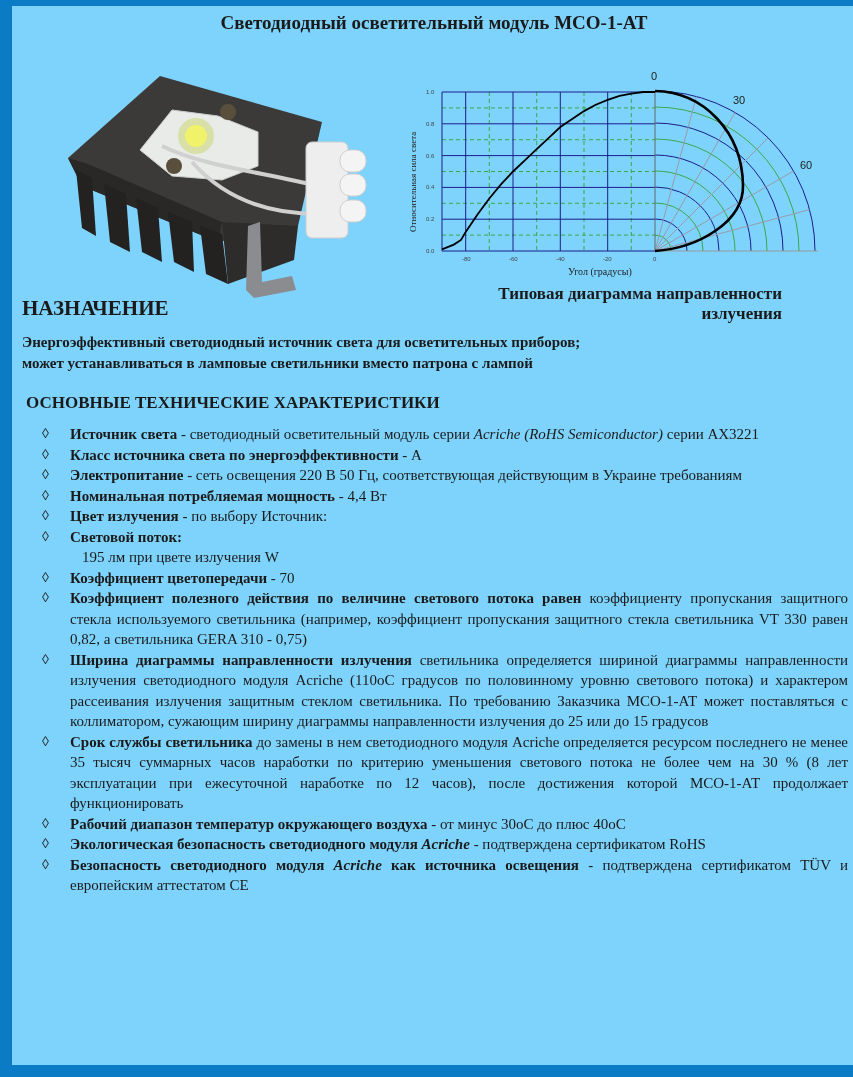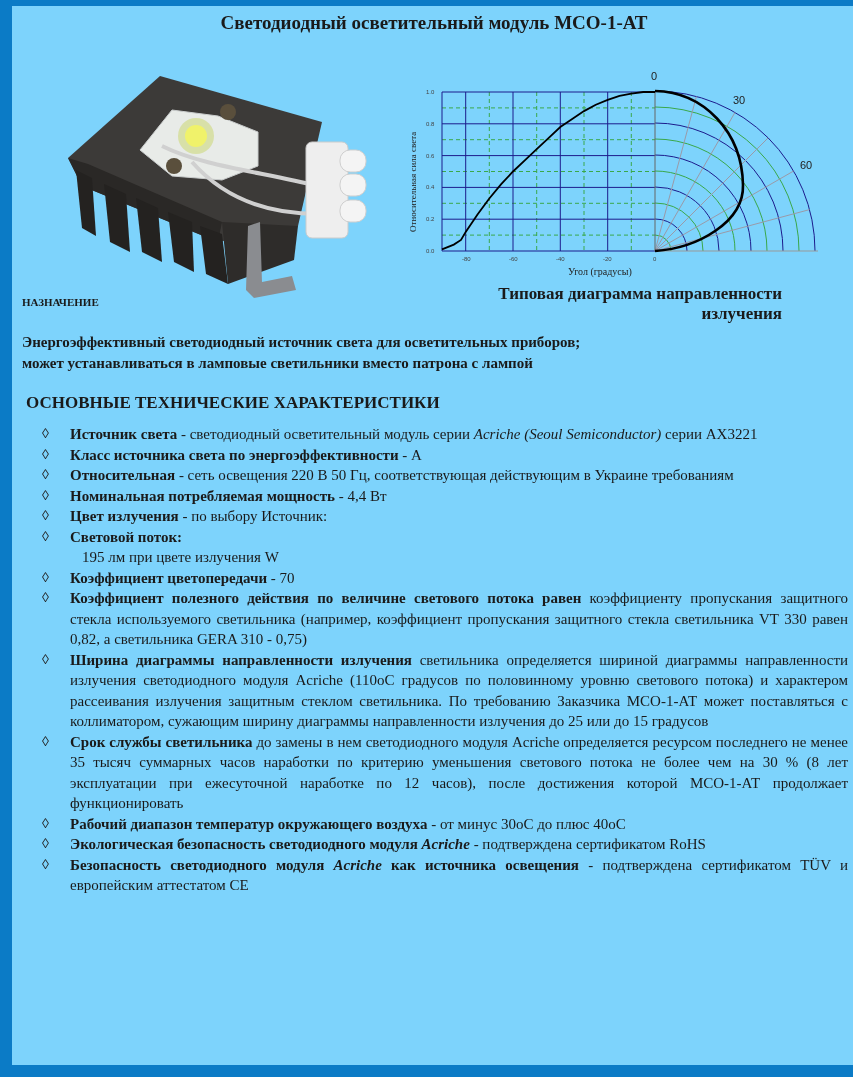--- a/index.html
+++ b/index.html
@@ -18,21 +18,21 @@
     position: absolute; left: 0; top: 6px; width: 844px;
     text-align: center; font-weight: bold; font-size: 19px; letter-spacing: 0px;
   }
   .photo { position: absolute; left: 10px; top: 40px; width: 370px; height: 256px; }
   .chart { position: absolute; left: 376px; top: 56px; width: 450px; height: 240px; }
   .chart-caption {
     position: absolute; left: 440px; top: 278px; width: 330px; text-align: right;
     font-weight: bold; font-size: 17px;
   }
   .h-purpose {
-    position: absolute; left: 10px; top: 290px; font-weight: bold; font-size: 11px;
+    position: absolute; left: 10px; top: 290px; font-weight: bold; font-size: 21px;
   }
   .purpose-text {
     position: absolute; left: 10px; top: 326px; width: 820px;
     font-weight: bold; font-size: 15px; line-height: 21px;
   }
   .h-specs {
     position: absolute; left: 14px; top: 387px; font-weight: bold; font-size: 17px;
   }
   .specs {
     position: absolute; left: 30px; top: 418px; width: 806px;
@@ -166,23 +166,23 @@
 
   <div class="h-purpose">НАЗНАЧЕНИЕ</div>
   <div class="purpose-text">
     <div>Энергоэффективный светодиодный источник света для осветительных приборов;</div>
     <div>может устанавливаться в ламповые светильники вместо патрона с лампой</div>
   </div>
 
   <div class="h-specs">ОСНОВНЫЕ ТЕХНИЧЕСКИЕ ХАРАКТЕРИСТИКИ</div>
 
   <ul class="specs">
-    <li><span class="bullet">◊</span><b>Источник света</b><span> - светодиодный осветительный модуль серии </span><i>Acriche (Seoul Semiconductor)</i><span> серии АХ3221</span></li>
+    <li><span class="bullet">◊</span><b>Источник света</b><span> - светодиодный осветительный модуль серии </span><i>Acriche (RoHS Semiconductor)</i><span> серии АХ3221</span></li>
     <li><span class="bullet">◊</span><b>Класс источника света по энергоэффективности</b><span> - А</span></li>
-    <li><span class="bullet">◊</span><b>Относительная</b><span> - сеть освещения 220 В 50 Гц, соответствующая действующим в Украине требованиям</span></li>
+    <li><span class="bullet">◊</span><b>Электропитание</b><span> - сеть освещения 220 В 50 Гц, соответствующая действующим в Украине требованиям</span></li>
     <li><span class="bullet">◊</span><b>Номинальная потребляемая мощность</b><span> - 4,4 Вт</span></li>
     <li><span class="bullet">◊</span><b>Цвет излучения</b><span> - по выбору Источник:</span>
       </li>
     <li><span class="bullet">◊</span><b>Световой поток:</b>
       <span class="sub">195 лм  при цвете излучения W</span>
       </li>
     <li><span class="bullet">◊</span><b>Коэффициент цветопередачи</b><span> - 70</span></li>
     <li><span class="bullet">◊</span><b>Коэффициент полезного действия по величине светового потока равен</b><span> коэффициенту пропускания защитного стекла используемого светильника (например, коэффициент пропускания защитного стекла светильника VT 330 равен 0,82, а светильника GERA 310 - 0,75)</span></li>
     <li><span class="bullet">◊</span><b>Ширина диаграммы направленности излучения</b><span> светильника определяется шириной диаграммы направленности излучения светодиодного модуля Acriche (110oC градусов по половинному уровню светового потока) и характером рассеивания излучения защитным стеклом светильника. По требованию Заказчика МСО-1-АТ может поставляться с коллиматором, сужающим ширину диаграммы направленности излучения до 25 или до 15 градусов</span></li>
     <li><span class="bullet">◊</span><b>Срок службы светильника</b><span> до замены в нем светодиодного модуля Acriche определяется ресурсом последнего  не менее 35 тысяч суммарных часов наработки по критерию уменьшения светового потока не более чем на 30 % (8 лет эксплуатации при ежесуточной наработке по 12 часов), после достижения которой МСО-1-АТ продолжает функционировать</span></li>

